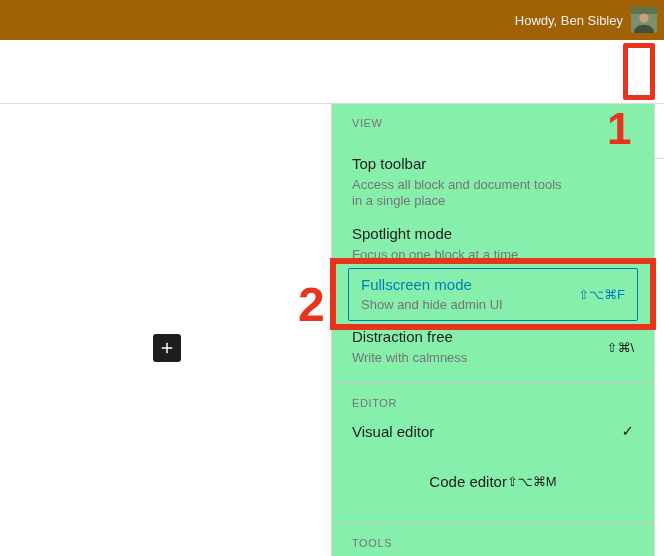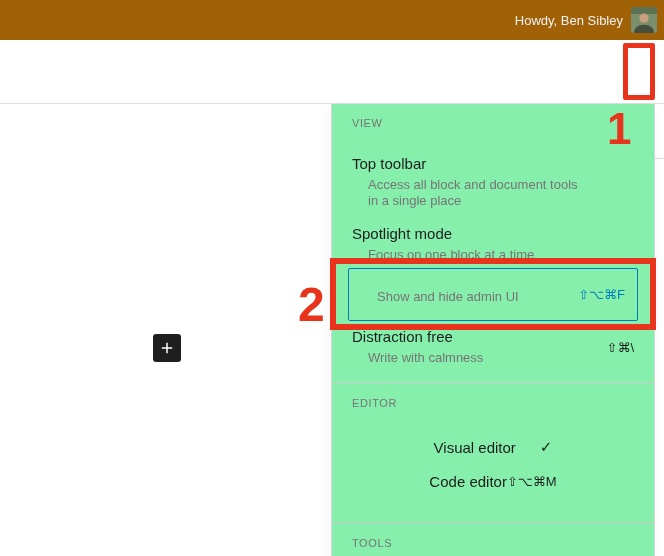--- a/index.html
+++ b/index.html
@@ -64,39 +64,39 @@
   .m-section-label {
     position:absolute; left:20px; font-size:11px; color:#757575;
     letter-spacing:.6px; text-transform:uppercase;
   }
   .lbl-view { top:13px; }
   .lbl-editor { top:293px; }
   .lbl-tools { top:433px; }
 
   .m-item { position:absolute; left:20px; right:20px; cursor:pointer; }
   .mi-title { font-size:15px; line-height:15px; color:#1e1e1e; }
-  .mi-desc { font-size:13px; line-height:16px; color:#757575; margin-top:6px;margin-left:16px; }
+  .mi-desc { font-size:13px; line-height:16px; color:#757575; margin-top:6px; }
   .mi-shortcut { font-size:13px; color:#1e1e1e; white-space:nowrap; }
 
   .mi-toptoolbar { top:52px; }
   .mi-toptoolbar .mi-desc { max-width:220px; }
   .mi-spotlight { top:122px; }
 
   .mi-fullscreen {
     top:164px; left:16px; right:16px; height:53px;
     border:1.5px solid #007cba; border-radius:2px;
     display:flex; align-items:center; justify-content:space-between;
     padding:0 12px;
   }
   .mi-fullscreen .mi-title { color:#007cba; }
   .mi-fullscreen .mi-shortcut { color:#007cba; }
   .mi-fullscreen .mi-desc { margin-top:5px; }
 
   .mi-distraction { top:225px; display:flex; align-items:center; justify-content:space-between; }
-  .mi-visual { top:334px; display:flex; align-items:center; justify-content:center;gap:24px; }
+  .mi-visual { top:318px; display:flex; align-items:center; justify-content:space-between;gap:24px; }
   .mi-code { top:370px; display:flex; align-items:center; justify-content:center; }
   .mi-check { font-size:15px; color:#1e1e1e; }
 
   .m-divider { position:absolute; left:0; right:0; height:1px; background:#cccccc; }
   .div-1 { top:279px; }
   .div-2 { top:419px; }
 
   
   .redbox { position:absolute; border:5px solid #e8341c; background:transparent; z-index:40; }
   .redbox-1 { left:623px; top:43px; width:32px; height:57px; border-radius:2px; }
@@ -156,20 +156,21 @@
     <div class="mi-desc">Access all block and document tools in a single place</div>
   </div>
 
   <div class="m-item mi-spotlight">
     <div class="mi-title">Spotlight mode</div>
     <div class="mi-desc">Focus on one block at a time</div>
   </div>
 
   <div class="m-item mi-fullscreen">
     <div>
+      <div class="mi-title">Fullscreen mode</div>
       <div class="mi-desc">Show and hide admin UI</div>
     </div>
     <span class="mi-shortcut">⇧⌥⌘F</span>
   </div>
 
   <div class="m-item mi-distraction">
     <div>
       <div class="mi-title">Distraction free</div>
       <div class="mi-desc">Write with calmness</div>
     </div>

